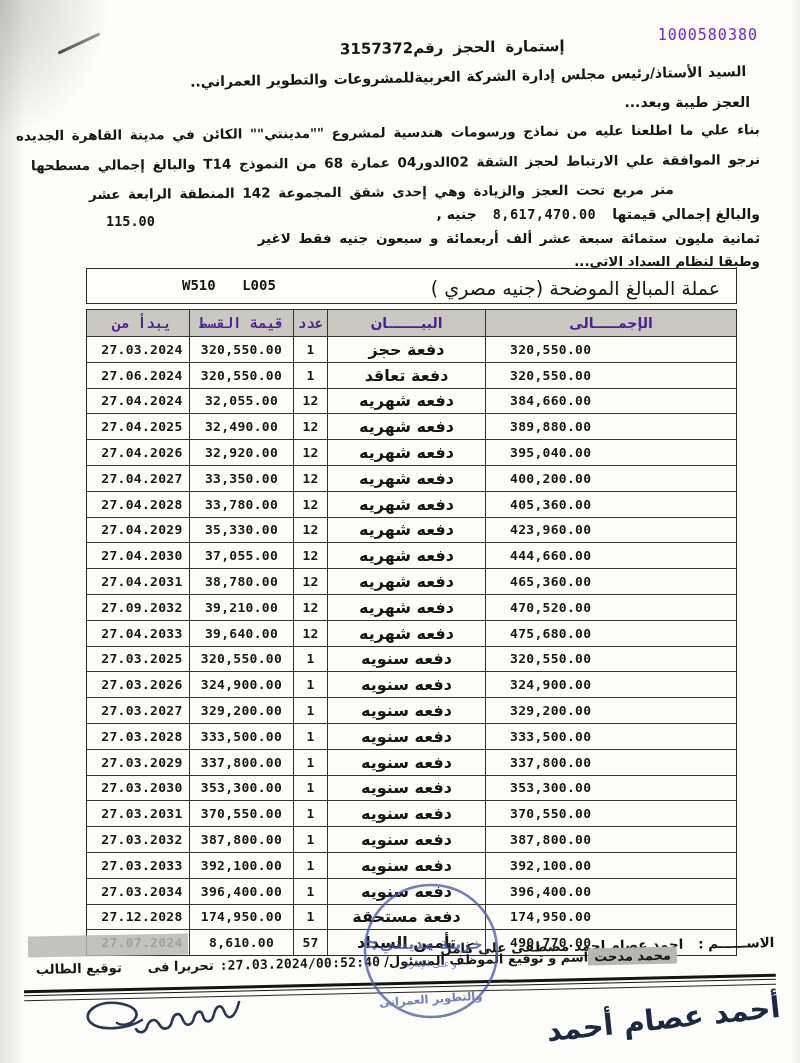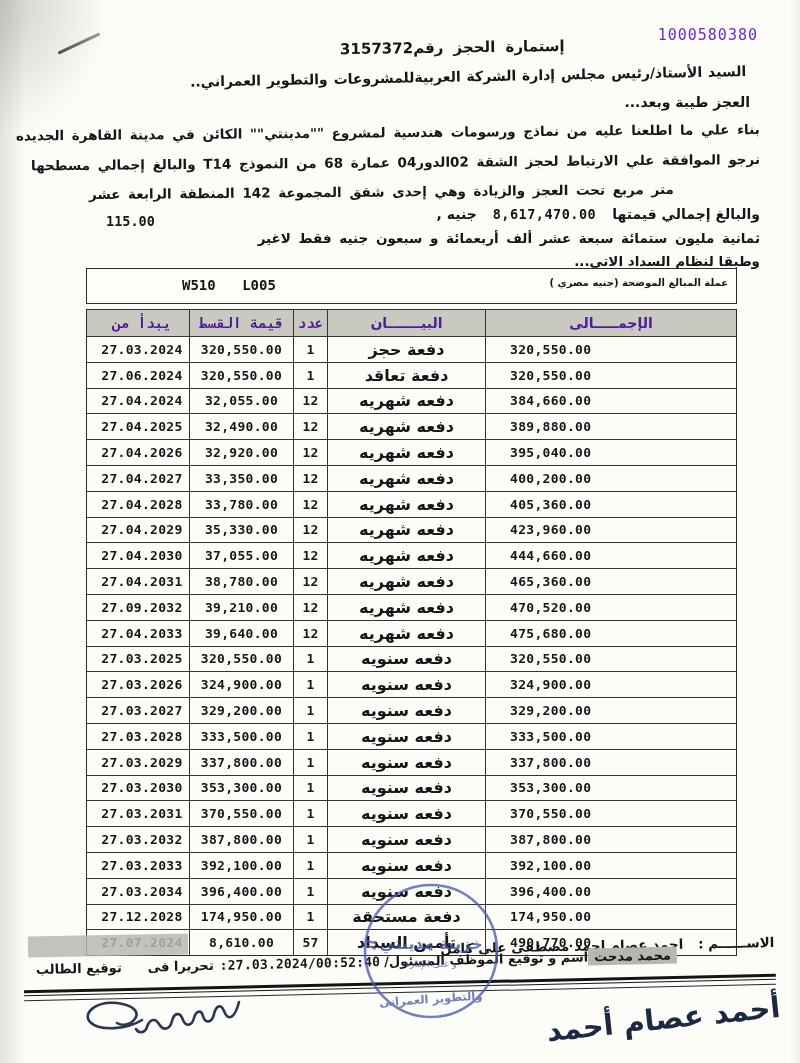--- a/index.html
+++ b/index.html
@@ -32,21 +32,21 @@
   .area-value{position:absolute;left:106px;top:180px;
     font-family:"DejaVu Sans Mono",monospace;font-size:13.5px;font-weight:bold;margin-top:33px;}
   .amount-line{position:absolute;top:206px;right:40px;font-size:14px;font-weight:bold;
     display:flex;align-items:baseline;gap:16px;}
   .amount-line .num{font-family:"DejaVu Sans Mono",monospace;font-size:13.5px;letter-spacing:.5px;}
   .words-line{position:absolute;top:230px;right:40px;font-size:13.5px;font-weight:bold;word-spacing:3px;}
   .pay-intro{position:absolute;top:253px;right:40px;font-size:13.5px;font-weight:bold;}
   
   .currency-bar{position:absolute;top:268px;left:86px;width:651px;height:36px;
     border:1.6px solid #2b2b27;background:#fdfdfa;box-sizing:border-box;}
-  .currency-note{position:absolute;right:8px;top:8px;font-size:10px;font-weight:bold;}
+  .currency-note{position:absolute;right:16px;top:8px;font-size:19px;font-weight:normal;}
   .currency-codes{position:absolute;left:95px;top:8px;
     font-family:"DejaVu Sans Mono",monospace;font-size:14px;font-weight:bold;word-spacing:18px;}
   
   .ptable{position:absolute;top:309px;left:86px;width:651px;
     border:1.8px solid #2b2b27;box-sizing:border-box;background:#fcfcf9;}
   .trow{display:grid;grid-template-columns:251px 158px 34px 104px 94px;direction:rtl;
     height:24.8px;border-top:1.4px solid #34332f;}
   .trow.head{height:26px;border-top:none;background:#c9c8c1;}
   .cell{display:flex;align-items:center;justify-content:center;overflow:hidden;
     border-left:1.4px solid #34332f;box-sizing:border-box;}

